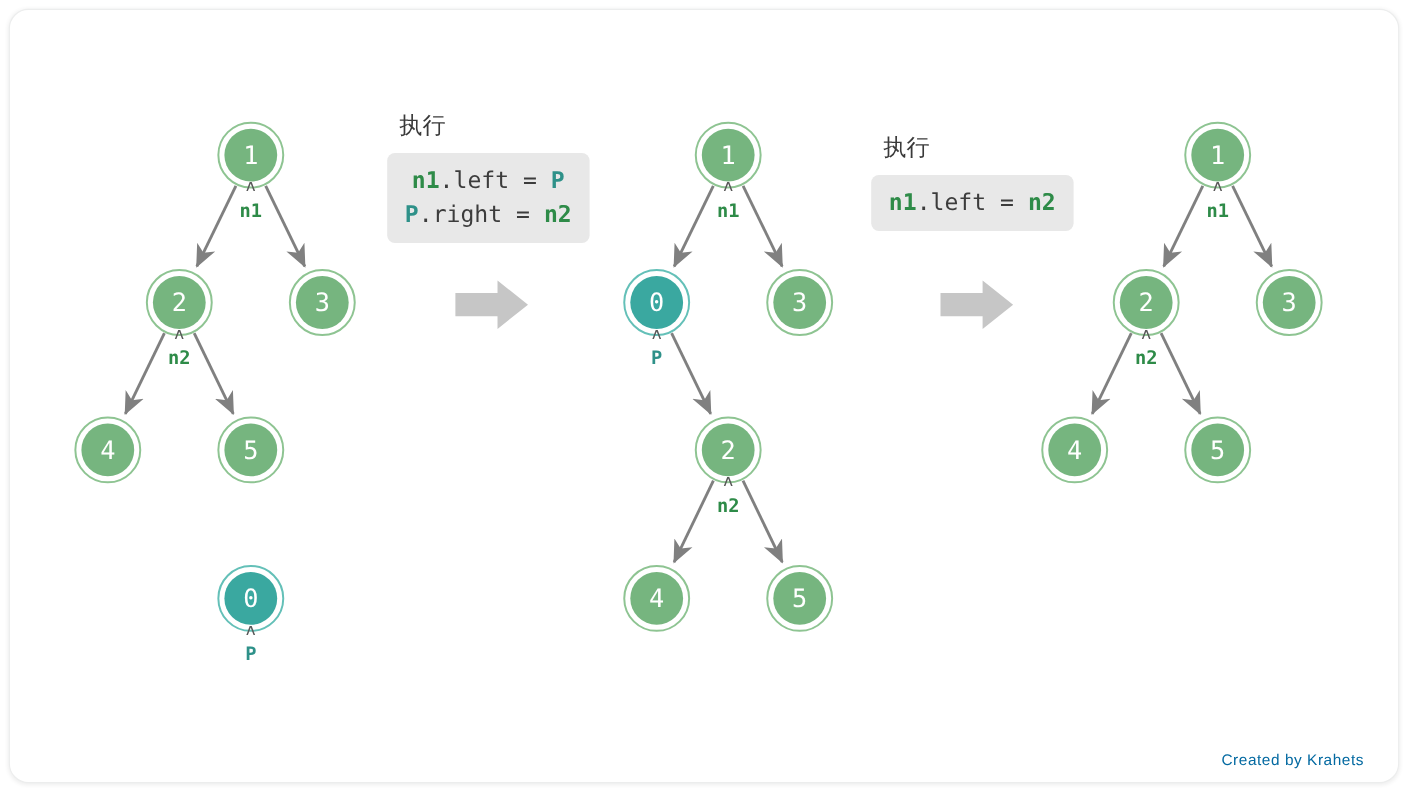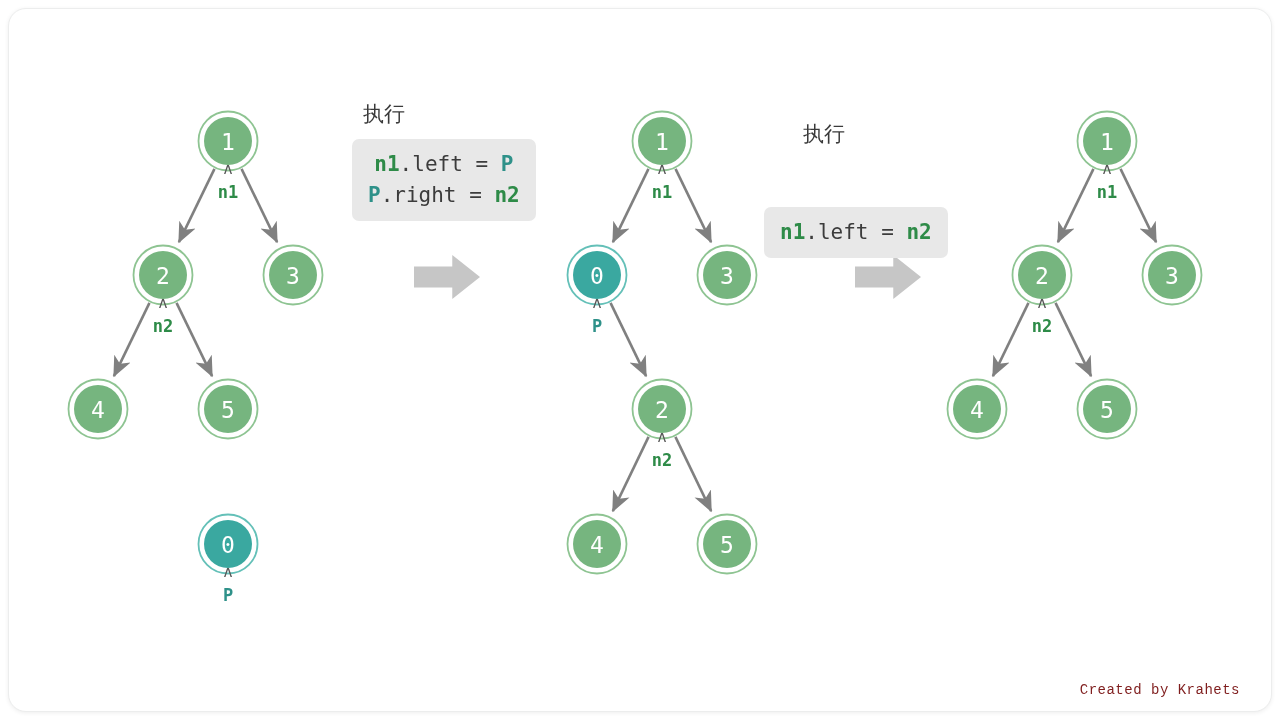--- a/index.html
+++ b/index.html
@@ -79,23 +79,23 @@
   }
   .code-line { display: block; }
   .tok-var   { color: #2e8b48; font-weight: bold; }
   .tok-ptr   { color: #2e9189; font-weight: bold; }
   .tok-plain { color: #3c3c3c; }
 
   .watermark {
     position: absolute;
     right: 40px;
     bottom: 22px;
-    font-family: Liberation Mono, monospace;
+    font-family: Liberation Sans, sans-serif;
     font-size: 14px;
-    color: #7f1d1d;
+    color: #0369a1;
     letter-spacing: 0.5px;
   }
 </style>
 </head>
 <body>
 
 <div id="canvas">
   <div class="card"></div>
 
   <svg class="diagram" viewBox="0 0 1280 720">
@@ -263,19 +263,19 @@
       </g>
   </svg>
 
   <div id="exec-layer">
       <div class="exec-title" style="left: 363px; top: 100px;">执行</div>
       <div class="code-box" style="left: 352px; top: 139px; text-align: center;">
         <span class="code-line"><span class="tok-var">n1</span><span class="tok-plain">.left = </span><span class="tok-ptr">P</span></span>
         <span class="code-line"><span class="tok-ptr">P</span><span class="tok-plain">.right = </span><span class="tok-var">n2</span></span>
       </div>
       <div class="exec-title" style="left: 803px; top: 120px;">执行</div>
-      <div class="code-box" style="left: 764px; top: 159px; margin-top: 48px;">
+      <div class="code-box" style="left: 792px; top: 159px;">
         <span class="code-line"><span class="tok-var">n1</span><span class="tok-plain">.left = </span><span class="tok-var">n2</span></span>
       </div>
     </div>
 
   <div class="watermark">Created by Krahets</div>
 </div>
 
 </body></html>

